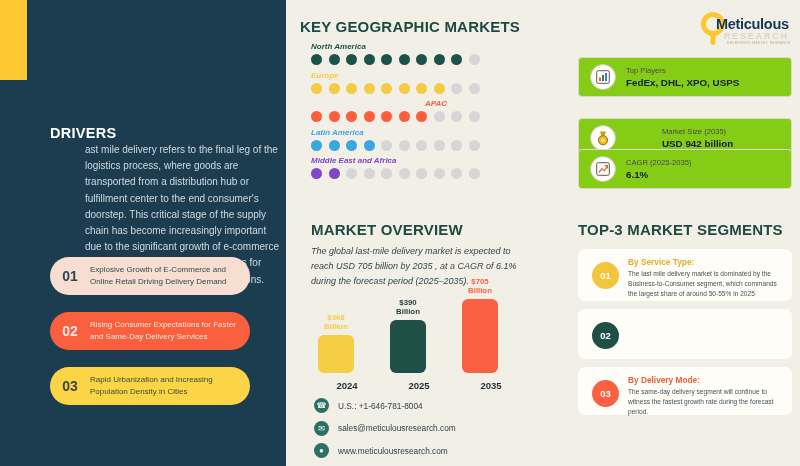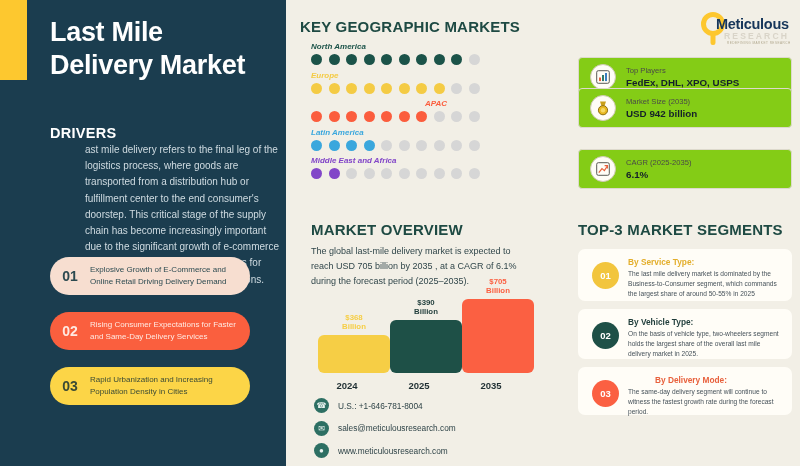--- a/index.html
+++ b/index.html
@@ -56,25 +56,25 @@
   #geo-title { position: absolute; left: 300px; top: 18px; }
   #geo-list { position: absolute; left: 311px; top: 42px; width: 250px; }
   .geo-row { margin-bottom: 5.5px; font-style: italic; }
   .geo-label { font-size: 8px; font-weight: bold; margin-bottom: 3px; }
   .dots { display: flex; gap: 6.5px; }
   .dot { width: 11px; height: 11px; border-radius: 50%; background: #d6d6d6; }
 
   #overview-title { position: absolute; left: 311px; top: 221px; }
   #overview-body {
     position: absolute; left: 311px; top: 244px; width: 215px;
-    color: #31474b; font-size: 9px; line-height: 1.65;
+    color: #31474b; font-size: 9px; line-height: 1.65; font-style: italic;
   }
 
   #chart { position: absolute; left: 318px; top: 286px; width: 220px; height: 105px; }
-  .bar-group { position: absolute; bottom: 18px; width: 72px; }
+  .bar-group { position: absolute; bottom: 18px; width: 36px; }
   .bar-label { text-align: center; font-size: 7.8px; font-weight: bold; line-height: 1.15; margin-bottom: 3px; }
   .bar { border-radius: 6px; }
   .bar-year {
     position: absolute; bottom: 0; width: 58px; text-align: center;
     font-size: 9.5px; font-weight: bold; color: #1f2f33;
   }
   #bg-2024 { left: 0; } #bg-2025 { left: 72px; } #bg-2035 { left: 144px; }
   #yr-2024 { left: 0; } #yr-2025 { left: 72px; } #yr-2035 { left: 144px; }
   #bar-2024 { height: 38px; background: #f6ce45; }
   #bar-2025 { height: 53px; background: #1e5047; }
@@ -104,21 +104,21 @@
   #logo-tag {
     position: absolute; left: 33px; top: 31px;
     font-size: 3.1px; color: #b2a98f; letter-spacing: .5px;
   }
 
   .kpi-card {
     position: absolute; left: 578px; width: 214px; height: 40px;
     background: #84cc16; border: 1px solid #ddd9cc; border-radius: 4px;
     display: flex; align-items: center;
   }
-  #kpi-1 { top: 57px; } #kpi-2 { top: 88px; } #kpi-3 { top: 149px; }
+  #kpi-1 { top: 57px; } #kpi-2 { top: 118px; gap: 36px; } #kpi-3 { top: 149px; }
   .kpi-icon {
     width: 26px; height: 26px; border-radius: 50%; border: 1px solid #cfc9b6;
     background: #fffdf7; margin: 0 10px 0 11px; flex: 0 0 26px;
     display: flex; align-items: center; justify-content: center;
   }
   .kpi-caption { font-size: 7.6px; color: #4a4a46; margin-bottom: 2px; }
   .kpi-value { font-size: 9.8px; font-weight: bold; color: #14202a; }
 
   #segments-title { position: absolute; left: 578px; top: 221px; }
   .seg-card {
@@ -132,32 +132,31 @@
     width: 27px; height: 27px; border-radius: 50%; flex: 0 0 27px;
     display: flex; align-items: center; justify-content: center;
     font-size: 9.5px; font-weight: bold; color: #ffffff; margin: 5px 9px 0 6px;
   }
   #seg-1 .seg-badge { background: #f2c53d; }
   #seg-2 .seg-badge { background: #1e5047; }
   #seg-3 .seg-badge { background: #fb6042; }
   .seg-head { font-size: 8.3px; font-weight: bold; margin-bottom: 2px; }
   #seg-1 .seg-head { color: #e3ae2b; }
   #seg-2 .seg-head { color: #1f3c3a; }
-  #seg-3 .seg-head { color: #e8603c; margin-left: 27px; }
+  #seg-3 .seg-head { color: #e8603c; }
   .seg-body { font-size: 6.6px; line-height: 1.52; color: #46525a; }
 </style>
 </head>
 <body>
 
 <div id="page">
 
   <div id="left-panel">
     <div id="accent-bar"></div>
   </div>
-  <div id="title">Last Mile Delivery Market</div>
   <div id="drivers-head">DRIVERS</div>
   <div id="drivers-body">ast mile delivery refers to the final leg of the logistics process, where goods are transported from a distribution hub or fulfillment center to the end consumer's doorstep. This critical stage of the supply chain has become increasingly important due to the significant growth of e-commerce and evolving consumer expectations for faster, more convenient delivery options.</div>
 
   <div class="driver-card" id="driver-1">
     <div class="driver-num">01</div>
     <div class="driver-text">Explosive Growth of E-Commerce and Online Retail Driving Delivery Demand</div>
   </div>
   <div class="driver-card" id="driver-2">
     <div class="driver-num">02</div>
     <div class="driver-text">Rising Consumer Expectations for Faster and Same-Day Delivery Services</div>
@@ -342,24 +341,20 @@
   <div class="section-title" id="segments-title">TOP-3 MARKET SEGMENTS</div>
   <div class="seg-card" id="seg-1">
     <div class="seg-badge">01</div>
     <div>
       <div class="seg-head">By Service Type:</div>
       <div class="seg-body">The last mile delivery market is dominated by the Business-to-Consumer segment, which commands the largest share of around 50-55% in 2025</div>
     </div>
   </div>
   <div class="seg-card" id="seg-2">
     <div class="seg-badge">02</div>
-    <div>
-      <div class="seg-head">By Vehicle Type:</div>
-      <div class="seg-body">On the basis of vehicle type, two-wheelers segment holds the largest share of the overall last mile delivery market in 2025.</div>
-    </div>
   </div>
   <div class="seg-card" id="seg-3">
     <div class="seg-badge">03</div>
     <div>
       <div class="seg-head">By Delivery Mode:</div>
       <div class="seg-body">The same-day delivery segment will continue to witness the fastest growth rate during the forecast period.</div>
     </div>
   </div>
 
 </div>

